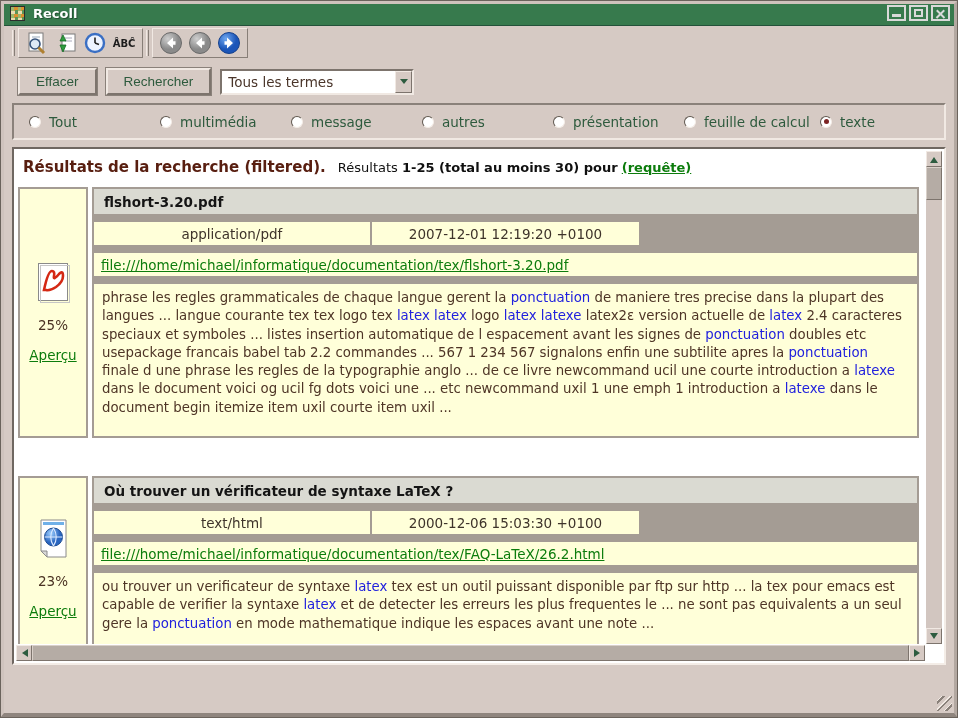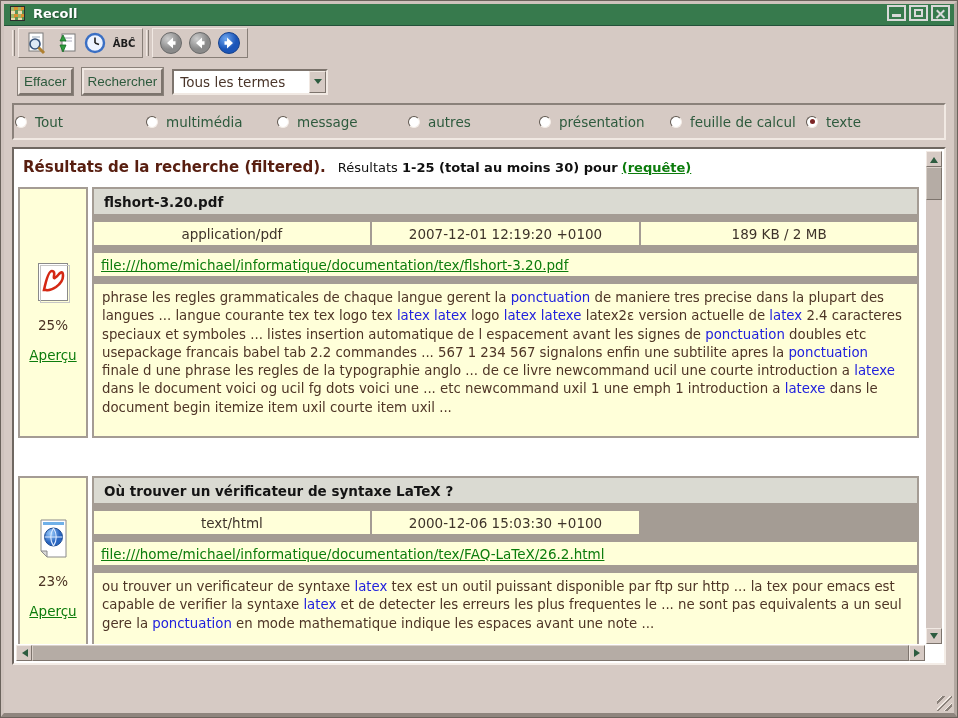--- a/index.html
+++ b/index.html
@@ -48,37 +48,37 @@
   .toolbar { height:34px; flex:0 0 34px; display:flex; align-items:center; padding-left:5px; }
   .tb-handle { width:3px; height:26px; margin:0 3px;
     border-left:1px solid #f1e9e3; border-right:1px solid #877e77; }
   .tb-group { display:flex; align-items:center; gap:3px; padding:2px 5px; height:30px;
     border:1px solid; border-color:#f1e9e3 #877e77 #877e77 #f1e9e3; }
   .tb-btn { width:26px; height:25px; display:flex; align-items:center; justify-content:center; }
   .abc-glyph { font-size:10px; font-weight:bold; color:#1c1c1c; letter-spacing:0; }
 
   
   .search-row { display:flex; align-items:center; gap:9px; margin:8px 14px 0 14px; height:27px; flex:0 0 27px; }
-  .btn { height:27px; padding:0 4px; background:#d6cac4; color:#2d5a3d; font-size:13.5px;
+  .btn { height:27px; padding:0 16px; background:#d6cac4; color:#2d5a3d; font-size:13.5px;
     border:2px solid; border-color:#f1e9e3 #7d746d #7d746d #f1e9e3;
     box-shadow:0 0 0 1px #8a817a; display:flex; align-items:center; cursor:default; }
   .combo { height:26px; background:#ffffff; border:2px solid; border-color:#7d746d #f1e9e3 #f1e9e3 #7d746d;
     display:flex; align-items:stretch; }
   .combo-text { flex:1; padding:3px 6px 0 6px; color:#4a352a; font-size:13.5px; white-space:nowrap; overflow:hidden; }
   .combo-input { flex:1; border:none; outline:none; padding:0 6px; color:#4a352a; font-size:13.5px;
     font-family:"DejaVu Sans","Liberation Sans",sans-serif; background:#fff; }
   .combo-arrow { width:17px; background:#d6cac4; border:1px solid; border-color:#f1e9e3 #7d746d #7d746d #f1e9e3;
     display:flex; align-items:center; justify-content:center; }
   .tri-down { width:0; height:0; border:4px solid transparent; border-top:5px solid #2d5c40; margin-top:4px; }
-  .mode-combo { width:156px; }
+  .mode-combo { width:194px; }
   .query-combo { flex:1; }
 
   
   .filter-frame { margin:8px 8px 0 8px; height:37px; flex:0 0 37px; display:flex; align-items:center;
-    padding-left:1px; border:2px solid; border-color:#8a817a #f1e9e3 #f1e9e3 #8a817a; }
+    padding-left:15px; border:2px solid; border-color:#8a817a #f1e9e3 #f1e9e3 #8a817a; }
   .filter-opt { display:flex; align-items:center; gap:8px; width:131px; }
   .filter-opt.wide { width:136px; }
   .filter-opt.last { width:auto; }
   .radio { width:12px; height:12px; border-radius:50%; background:#ffffff; position:relative;
     border:1px solid; border-color:#5f574f #f4ede7 #f4ede7 #5f574f; }
   .radio.checked::after { content:""; position:absolute; left:2.6px; top:2.6px; width:5px; height:5px;
     border-radius:50%; background:#7c2424; }
   .filter-label { color:#2d5a3d; font-size:13.5px; }
 
   
@@ -280,21 +280,20 @@
             <path d="M7 28 Q11 9 15 9 Q18 9 17 14 Q16 19 22 12 Q26 8 26 14 Q26 20 19 25 Q13 29 9 28 Z" fill="none" stroke="#d42814" stroke-width="2.6" stroke-linecap="round"></path>
           </svg>
           <span class="relevance">25%</span>
           <span class="preview-link">Aperçu</span>
         </div>
         <div class="result-main">
           <div class="r-title">flshort-3.20.pdf</div>
           <div class="r-meta">
             <div class="r-cell">application/pdf</div>
             <div class="r-cell">2007-12-01 12:19:20 +0100</div>
-            <div class="r-cell">189 KB / 2 MB</div>
           </div>
           <div class="r-url-row">
             <span class="r-url">file:///home/michael/informatique/documentation/tex/flshort-3.20.pdf</span>
           </div>
           <div class="r-snippet snip-1"><span>phrase les regles grammaticales de chaque langue gerent la </span><span class="hl">ponctuation</span><span> de maniere tres precise dans la plupart des langues ... langue courante tex tex logo tex </span><span class="hl">latex latex</span><span> logo </span><span class="hl">latex latexe</span><span> latex2ε version actuelle de </span><span class="hl">latex</span><span> 2.4 caracteres speciaux et symboles ... listes insertion automatique de l espacement avant les signes de </span><span class="hl">ponctuation</span><span> doubles etc usepackage francais babel tab 2.2 commandes ... 567 1 234 567 signalons enfin une subtilite apres la </span><span class="hl">ponctuation</span><span> finale d une phrase les regles de la typographie anglo ... de ce livre newcommand ucil une courte introduction a </span><span class="hl">latexe</span><span> dans le document voici og ucil fg dots voici une ... etc newcommand uxil 1 une emph 1 introduction a </span><span class="hl">latexe</span><span> dans le document begin itemize item uxil courte item uxil ...</span></div>
         </div>
       </div>
 
       <div class="result-card">
         <div class="result-left">

